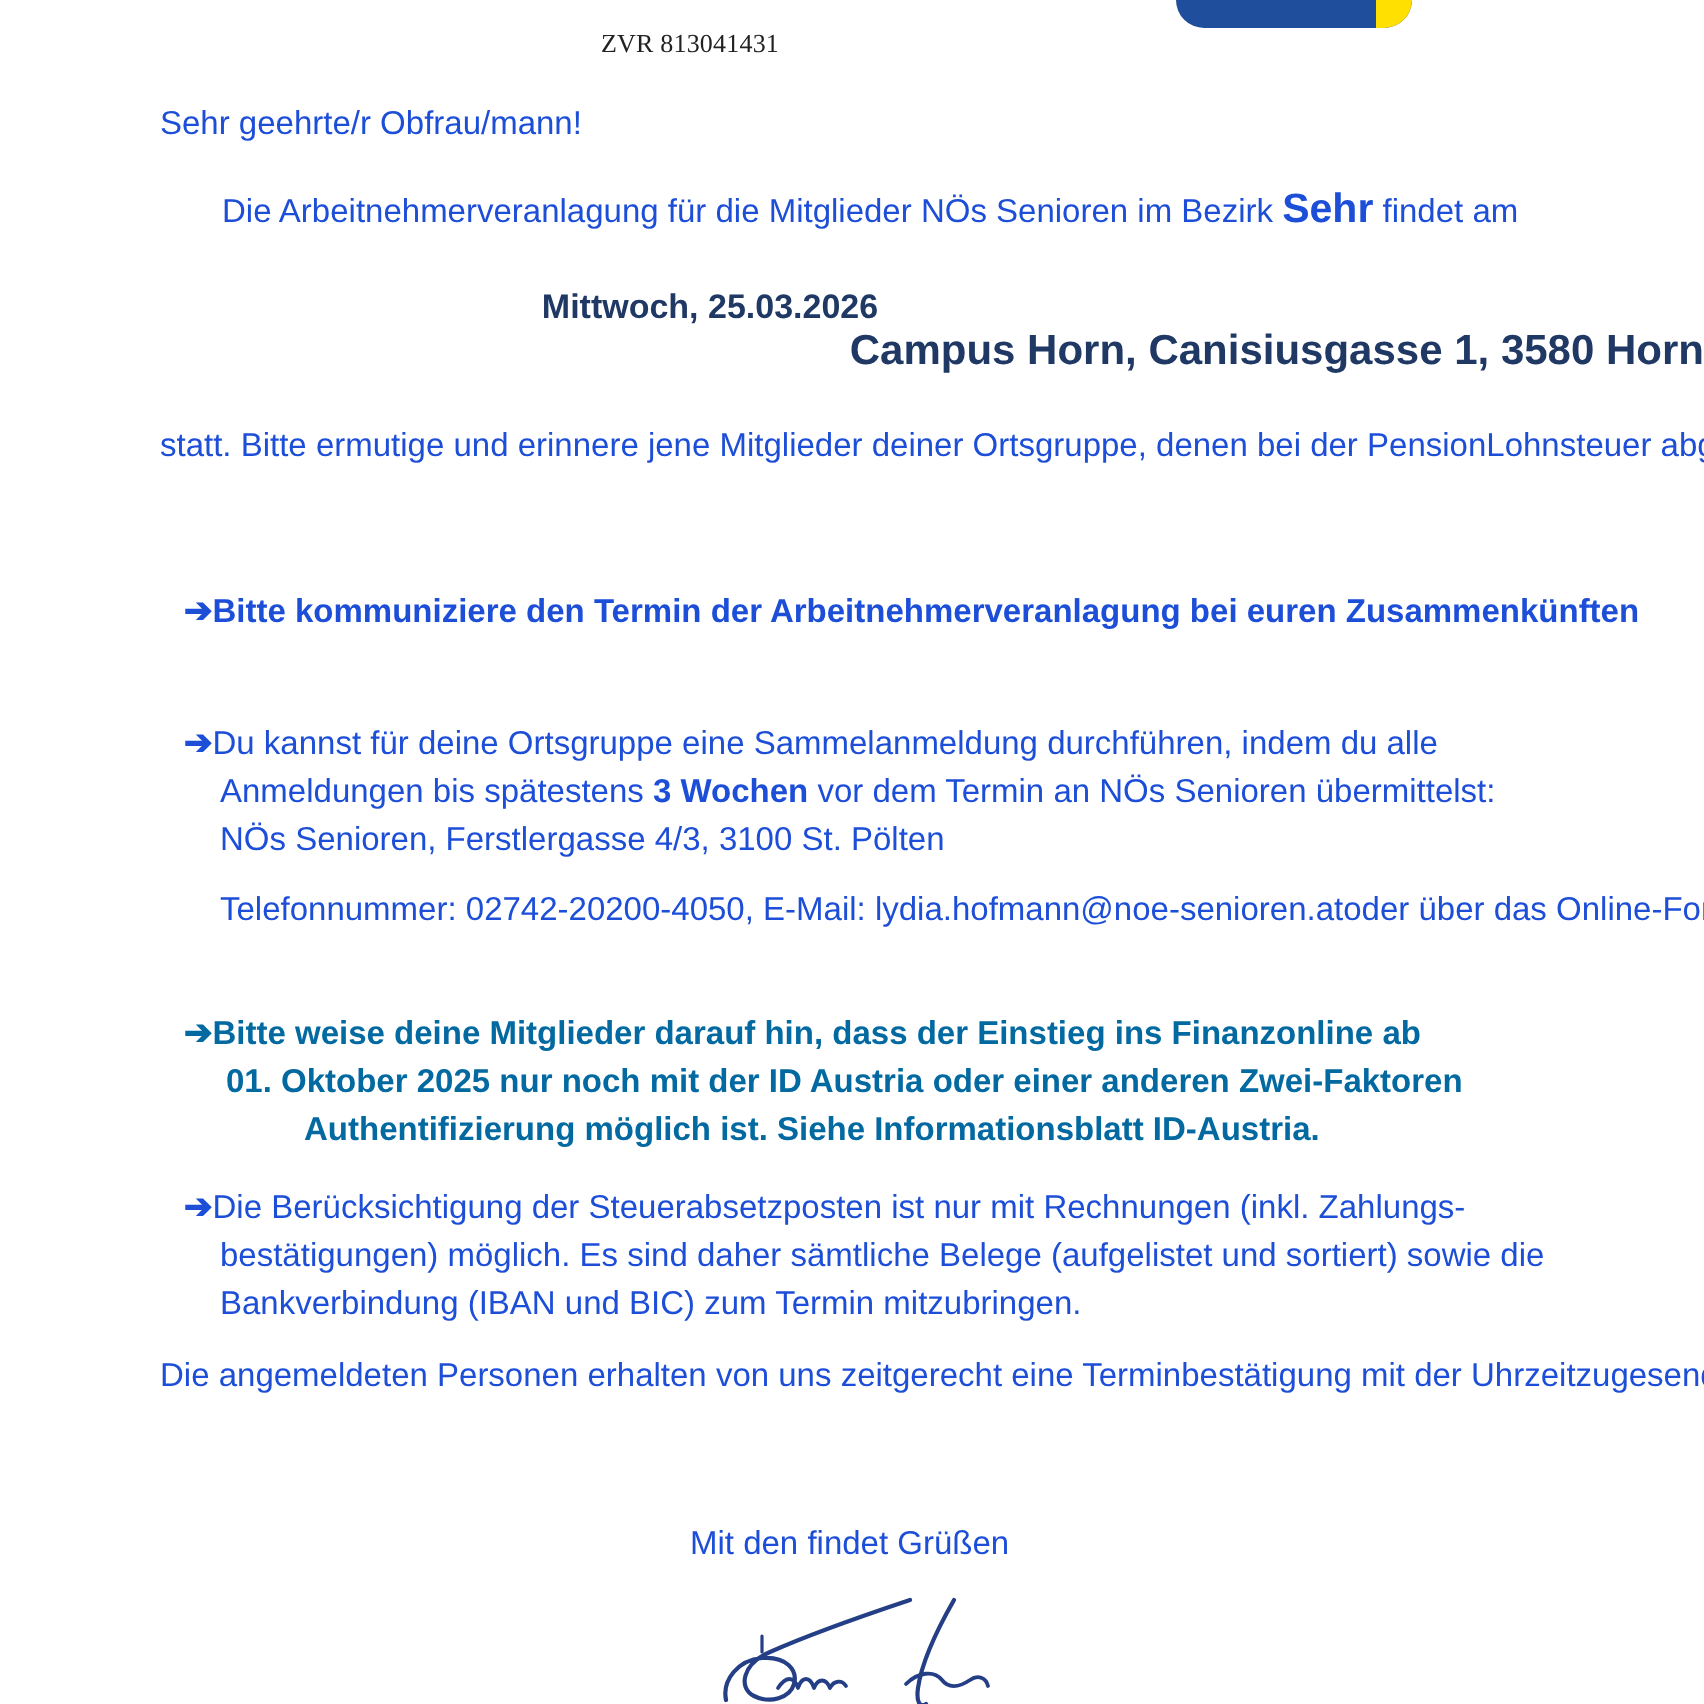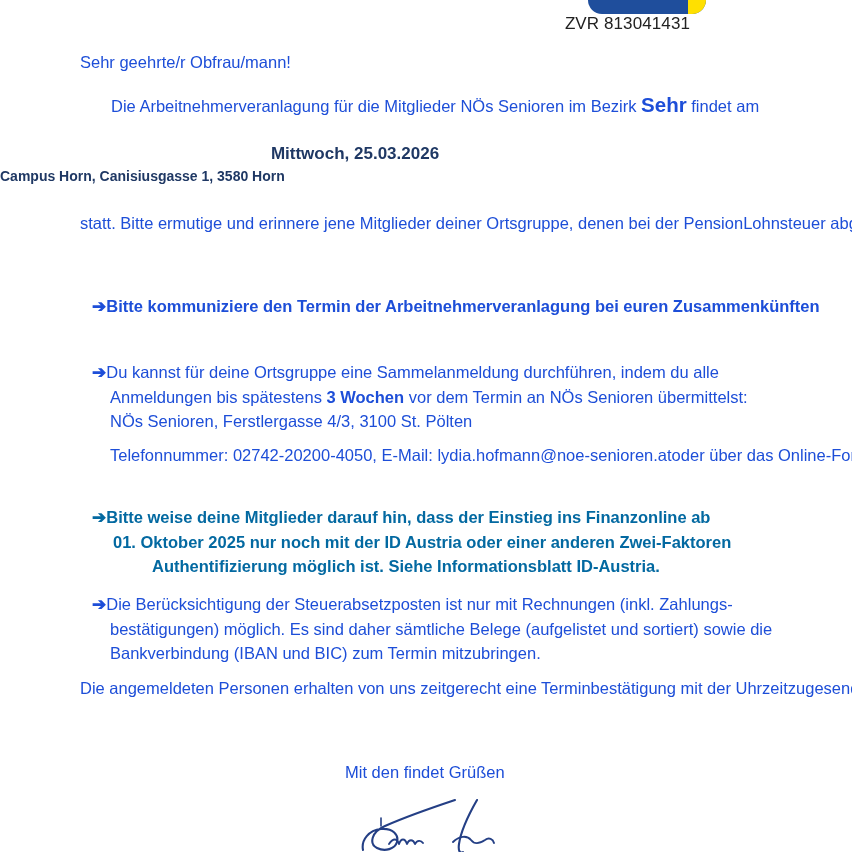--- a/index.html
+++ b/index.html
@@ -40,24 +40,25 @@
     width: 18px;
     height: 30px;
     background: #FFE000;
     border-radius: 0 9px 14px 0;
   }
   .zvr-line {
     position: absolute;
     left: 0;
     top: 14px;
     width: 690px;
-    text-align: right;
-    font-size: 17px;
+    text-align: center;
+    font-size: 13px;
     letter-spacing: .1px;
     color: #222;
+    font-family: Liberation Serif, serif;
   }
 
   
   .page {
     position: absolute;
     left: 0;
     top: 0;
     width: 852px;
     height: 852px;
   }
@@ -74,22 +75,22 @@
   .navy   { color: #1F3864; font-weight: bold; }
   .arrow  { font-weight: bold; font-size: 17px; }
 
   
   .greeting        { left: 80px;  top: 50px; }
   .intro           { left: 111px; top: 93px; }
   .intro .big      { font-size: 20.5px; font-weight: bold; }
 
   .eventdate       { left: 0;     top: 142px; width: 710px; text-align: center;
                      font-size: 17px; line-height: 24px; white-space: normal; }
-  .eventplace      { left: 0;     top: 164px; width: 852px; text-align: left;
-                     font-size: 14px; line-height: 24px; white-space: normal; }
+  .eventplace      { left: 0;     top: 164px; width: 852px; text-align: right;
+                     font-size: 21px; line-height: 24px; white-space: normal; }
 
   .para1           { left: 80px;  top: 211px; }
 
   .bullet          { position: absolute; }
   .bullet .row     { display: block; white-space: pre; }
 
   .b1              { left: 92px;  top: 294px; font-weight: bold; }
   .b1 .i2          { padding-left: 18px; }
 
   .b2              { left: 92px;  top: 360px; }

